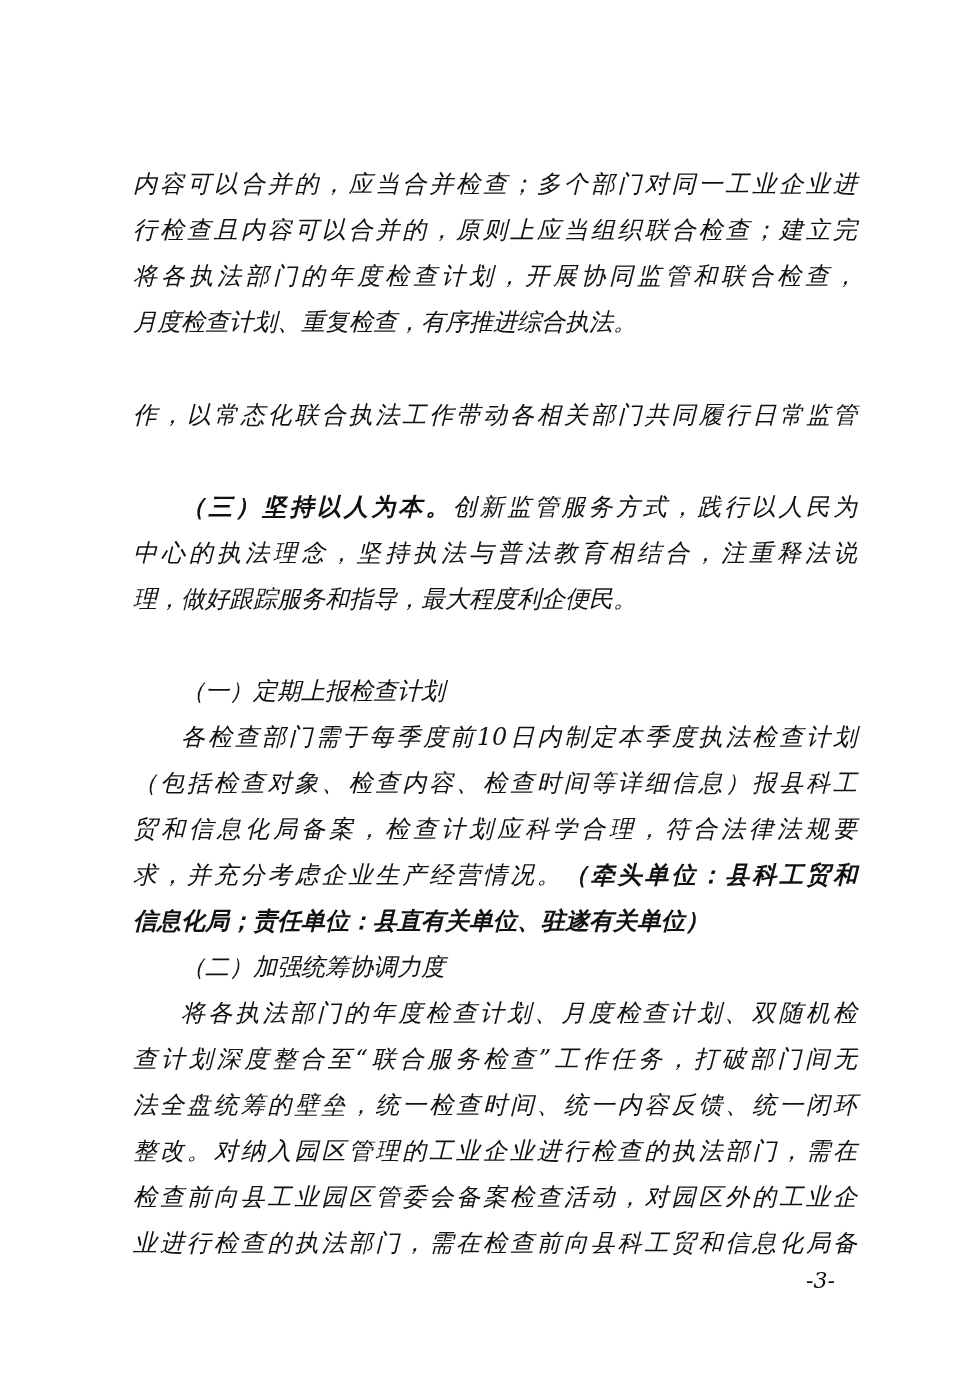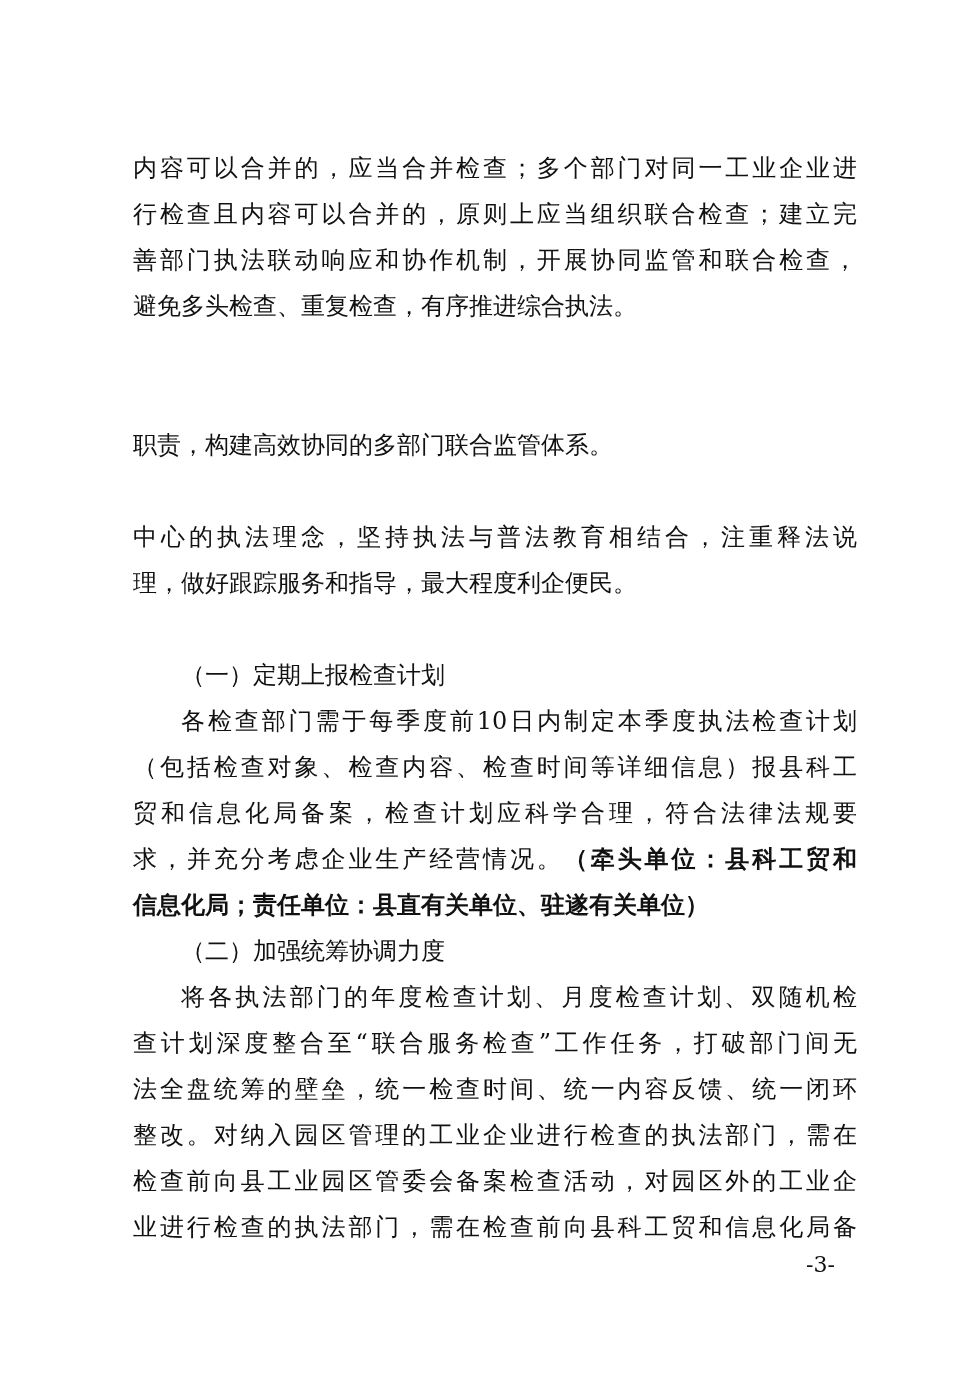--- a/index.html
+++ b/index.html
@@ -1,39 +1,40 @@
 <!DOCTYPE html>
 <html><head>
 <meta charset="utf-8">
 <style>
   html, body { margin: 0; padding: 0; background: #ffffff; }
   body { width: 979px; height: 1384px; position: relative; overflow: hidden;
          font-family: "DejaVu Serif", "Liberation Serif", serif; color: #111111; }
-  .page { position: absolute; left: 0; top: 0; width: 979px; height: 1048px; }
+  .page { position: absolute; left: 0; top: 16px; width: 979px; height: 1048px; font-style: italic; }
   .line { position: absolute; left: 133px; width: 724px; height: 46px;
           font-size: 24px; line-height: 46px; white-space: nowrap;
           text-align: justify; text-align-last: justify; letter-spacing: 0; }
   .line.last { text-align-last: left; }
   .bold { font-family: "DejaVu Sans", "Liberation Sans", sans-serif; font-weight: bold; }
   .heading { font-family: "DejaVu Sans", "Liberation Sans", sans-serif; font-weight: bold; }
   .page-number { position: absolute; left: 806px; top: 1252px; font-size: 22px;
                  font-family: "DejaVu Serif", "Liberation Serif", serif; }
 </style>
 </head>
 <body>
 
 <div class="page">
 
   <div class="line" style="top:145px">内容可以合并的，应当合并检查；多个部门对同一工业企业进</div>
   <div class="line" style="top:191px">行检查且内容可以合并的，原则上应当组织联合检查；建立完</div>
-  <div class="line" style="top:237px">善部门执法联动响应和协作机制，开展协同监管和联合检查，</div>
-  <div class="line last" style="top:283px">避免多头检查、重复检查，有序推进综合执法。</div>
+  <div class="line" style="top:237px">将各执法部门的年度检查计划，开展协同监管和联合检查，</div>
+  <div class="line last" style="top:283px">月度检查计划、重复检查，有序推进综合执法。</div>
 
-  <div class="line last" style="top:422px">职责，构建高效协同的多部门联合监管体系。</div>
+  <div class="line" style="top:376px">作，以常态化联合执法工作带动各相关部门共同履行日常监管</div>
 
+  <div class="line" style="top:468px; left:181px; width:676px"><span class="bold">（三）坚持以人为本。</span><span>创新监管服务方式，践行以人民为</span></div>
   <div class="line" style="top:514px">中心的执法理念，坚持执法与普法教育相结合，注重释法说</div>
   <div class="line last" style="top:560px">理，做好跟踪服务和指导，最大程度利企便民。</div>
 
 
   <div class="line last" style="top:652px; left:181px; width:676px">（一）定期上报检查计划</div>
   <div class="line" style="top:698px; left:181px; width:676px">各检查部门需于每季度前10日内制定本季度执法检查计划</div>
   <div class="line" style="top:790px">贸和信息化局备案，检查计划应科学合理，符合法律法规要</div>
   <div class="line" style="top:744px">（包括检查对象、检查内容、检查时间等详细信息）报县科工</div>
   <div class="line" style="top:836px"><span>求，并充分考虑企业生产经营情况。</span><span class="bold">（牵头单位：县科工贸和</span></div>
   <div class="line last bold" style="top:882px">信息化局；责任单位：县直有关单位、驻遂有关单位）</div>

